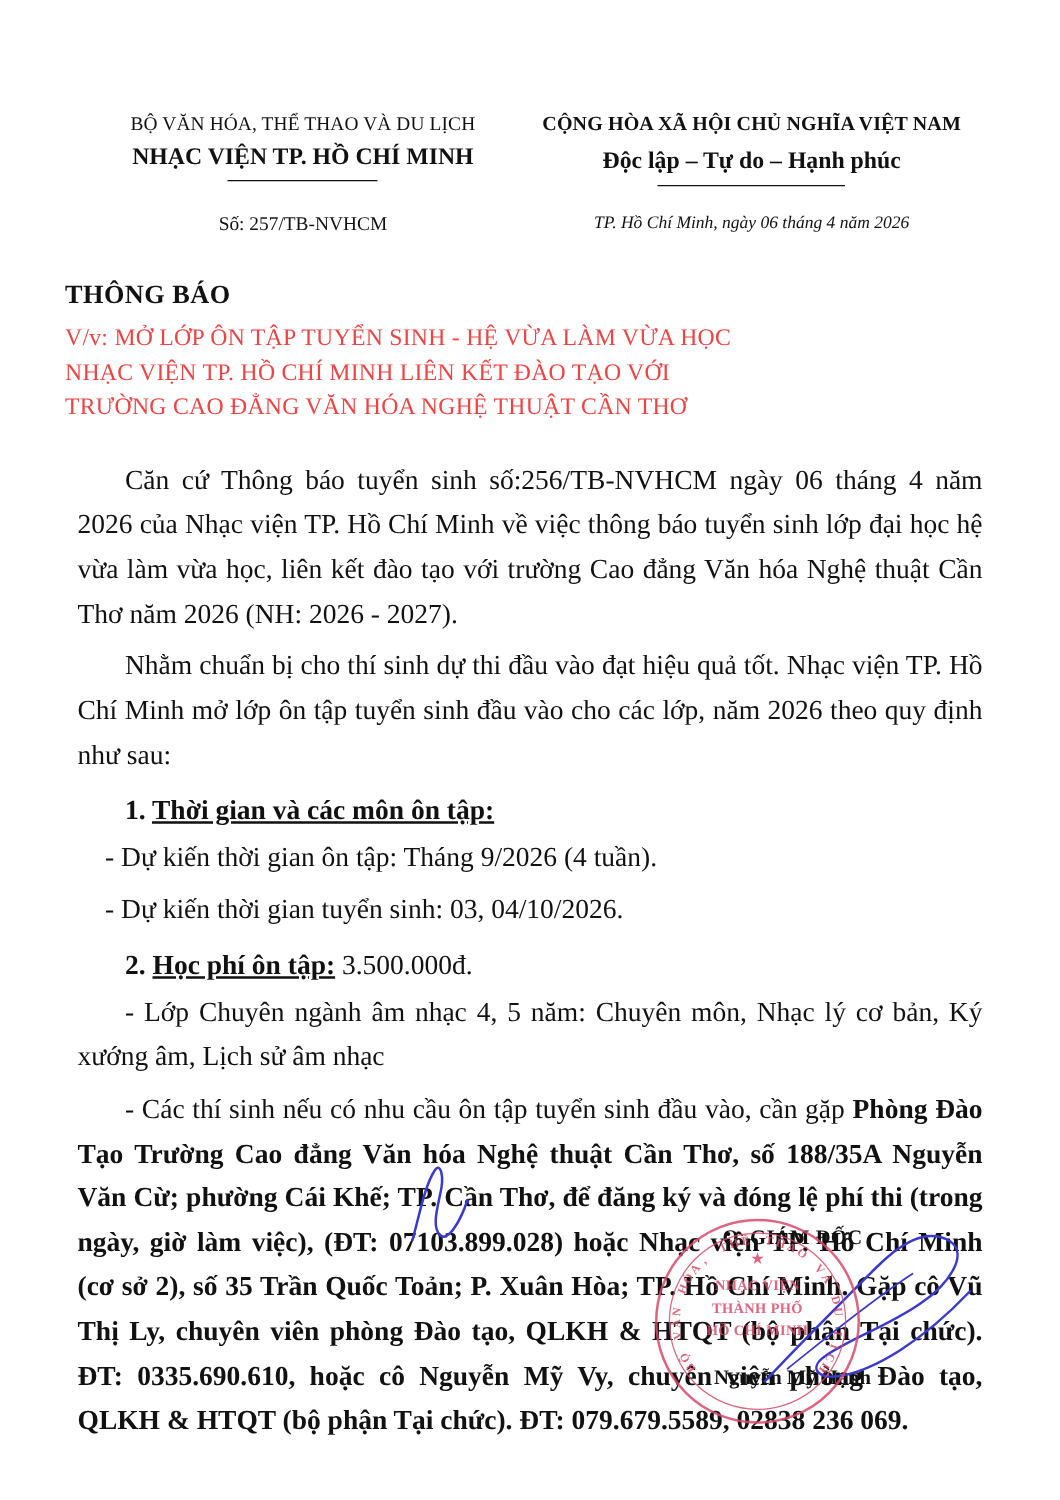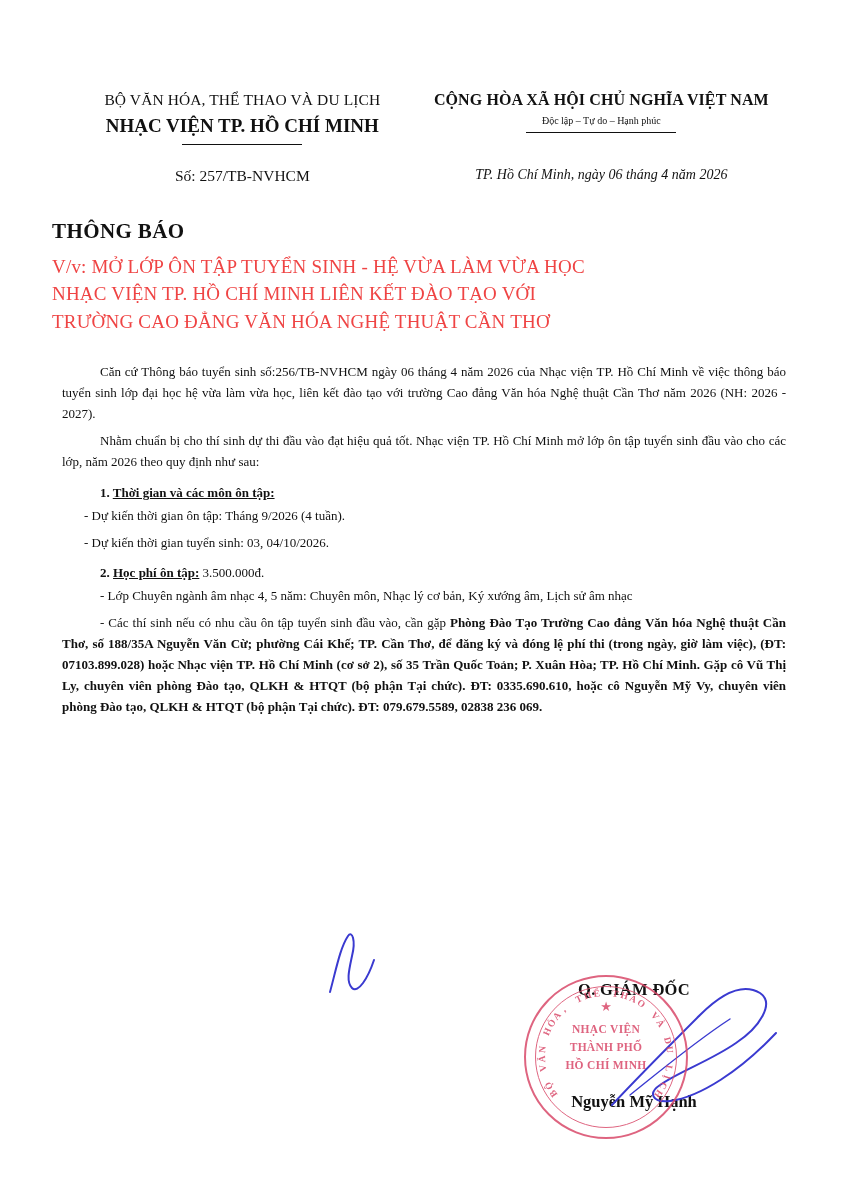--- a/index.html
+++ b/index.html
@@ -48,22 +48,22 @@
     font-weight: bold;
     line-height: 1.6;
   }
   .nation-line1 {
     font-size: 16px;
     font-weight: bold;
     line-height: 1.5;
     letter-spacing: 0.1px;
   }
   .nation-line2 {
-    font-size: 10px;
-    font-weight: normal;
+    font-size: 19px;
+    font-weight: bold;
     line-height: 1.8;
   }
   .rule {
     width: 150px;
     height: 1px;
     background: #111;
     margin: 2px auto 0 auto;
   }
   .rule-left { width: 120px; }
 
@@ -106,21 +106,21 @@
   }
   .title-year {
     font-size: 17.5px;
     font-weight: bold;
     margin-top: 11px;
   }
 
   
   .body {
     padding: 26px 62px 0 62px;
-    font-size: 13px;
+    font-size: 22px;
     line-height: 1.62;
     text-align: justify;
   }
   .body p {
     margin: 0 0 6px 0;
     text-indent: 38px;
   }
   .body p.dash {
     text-indent: 22px;
   }

